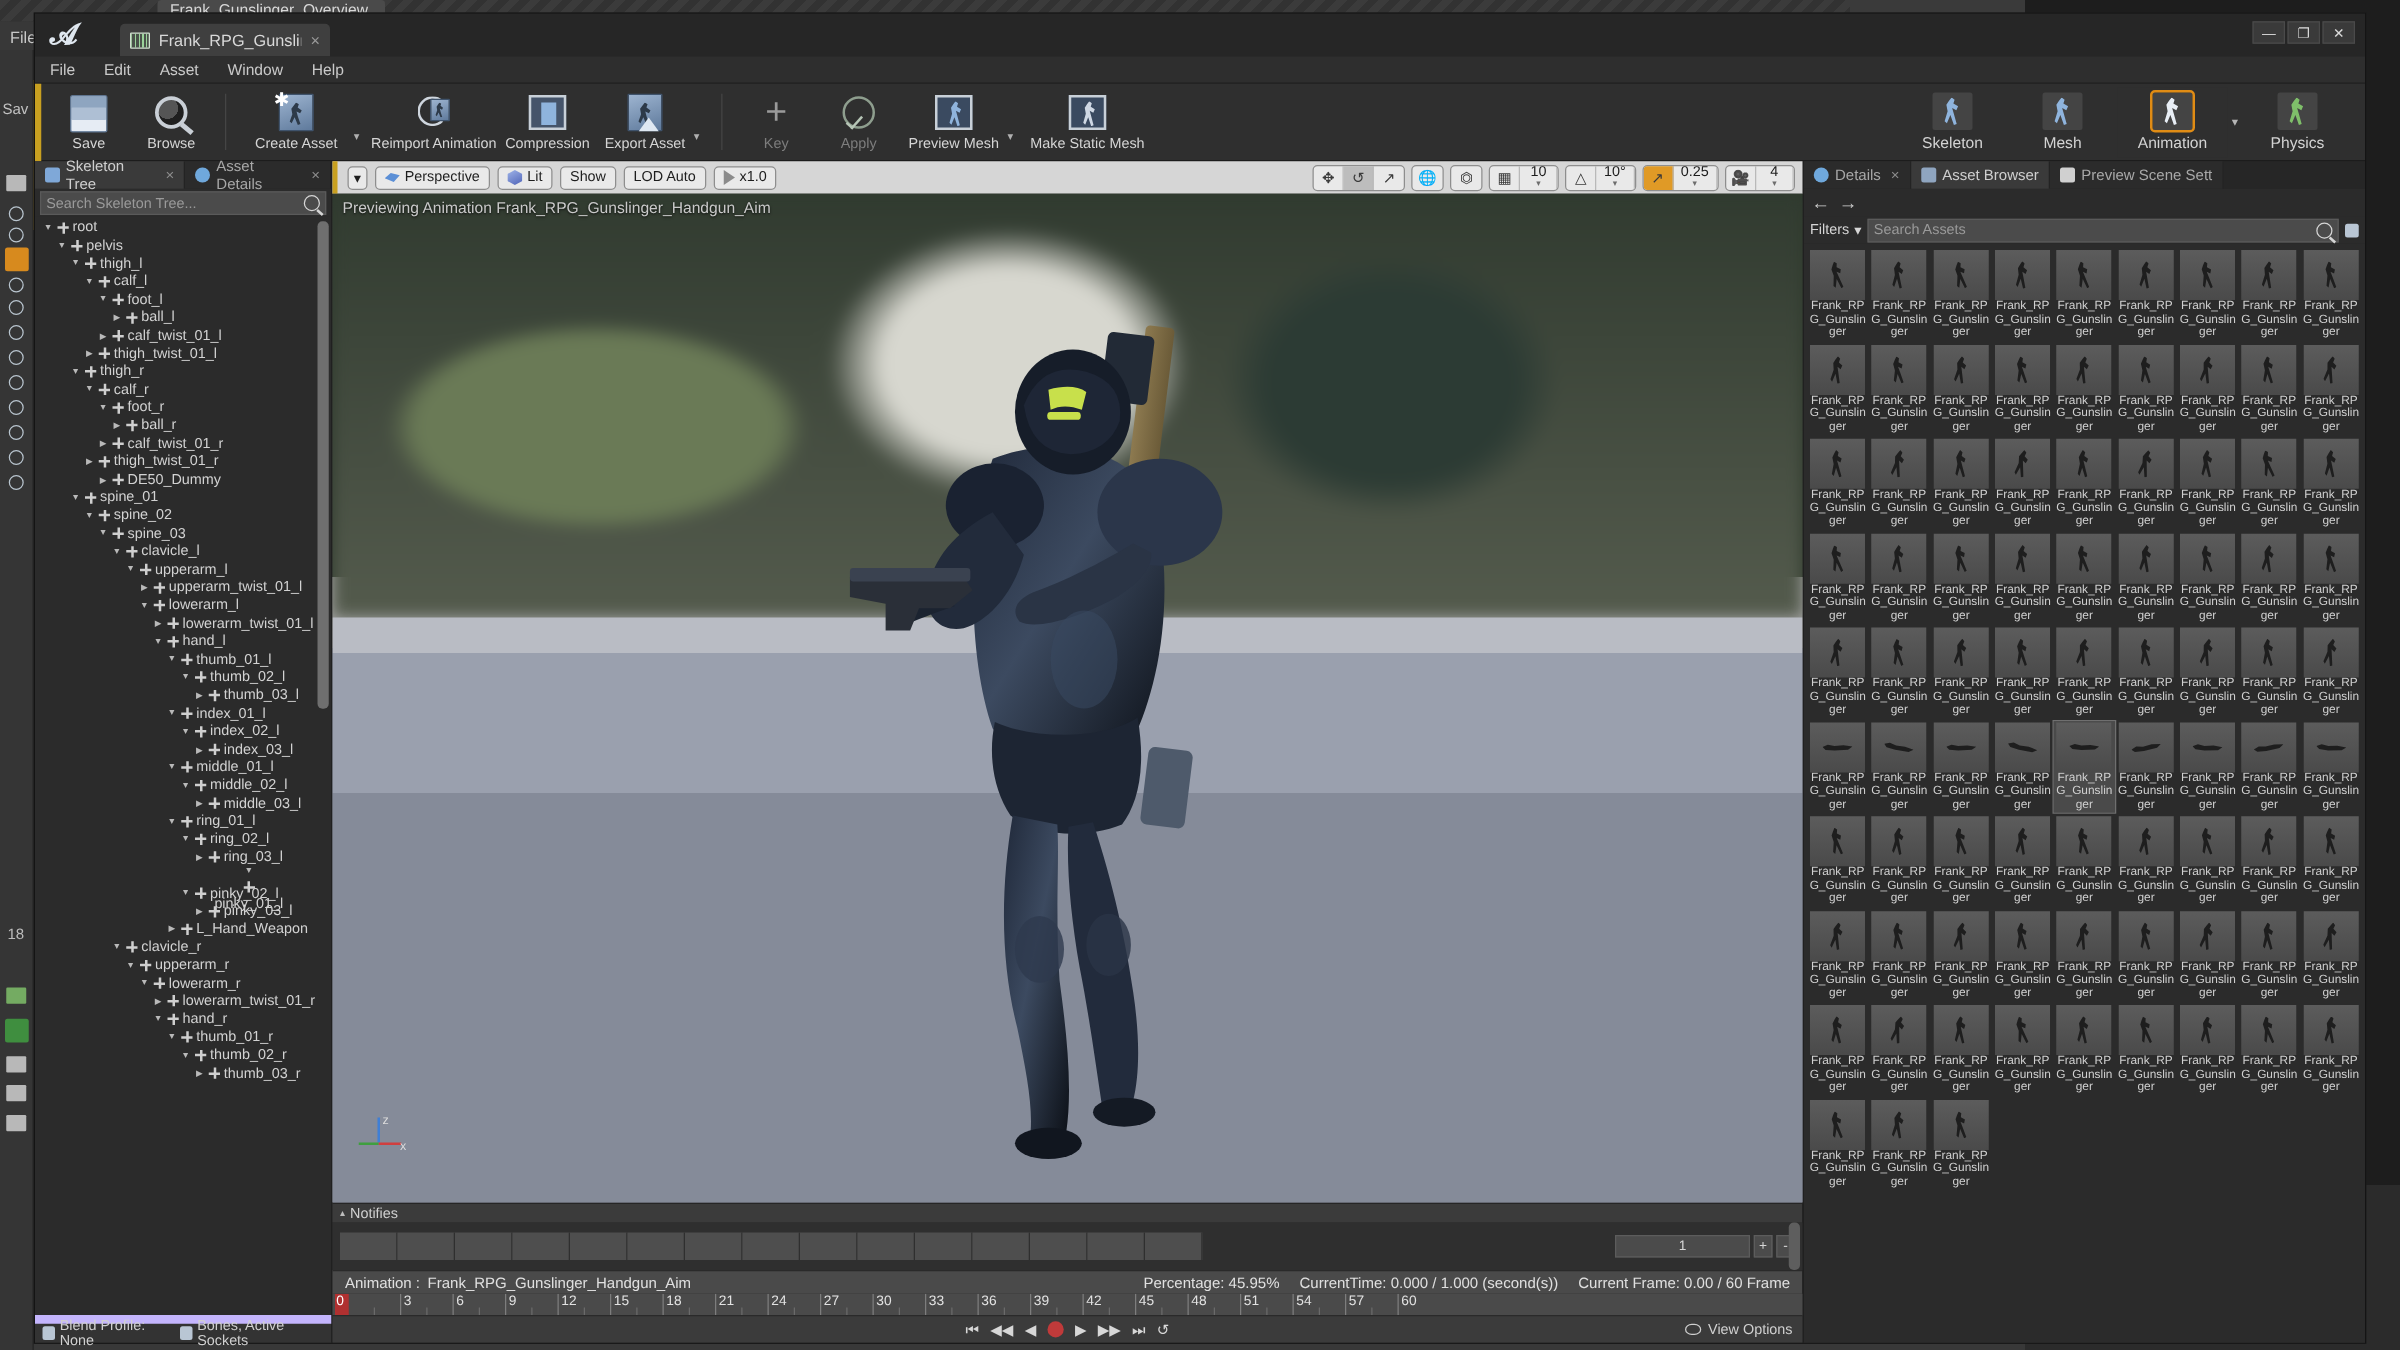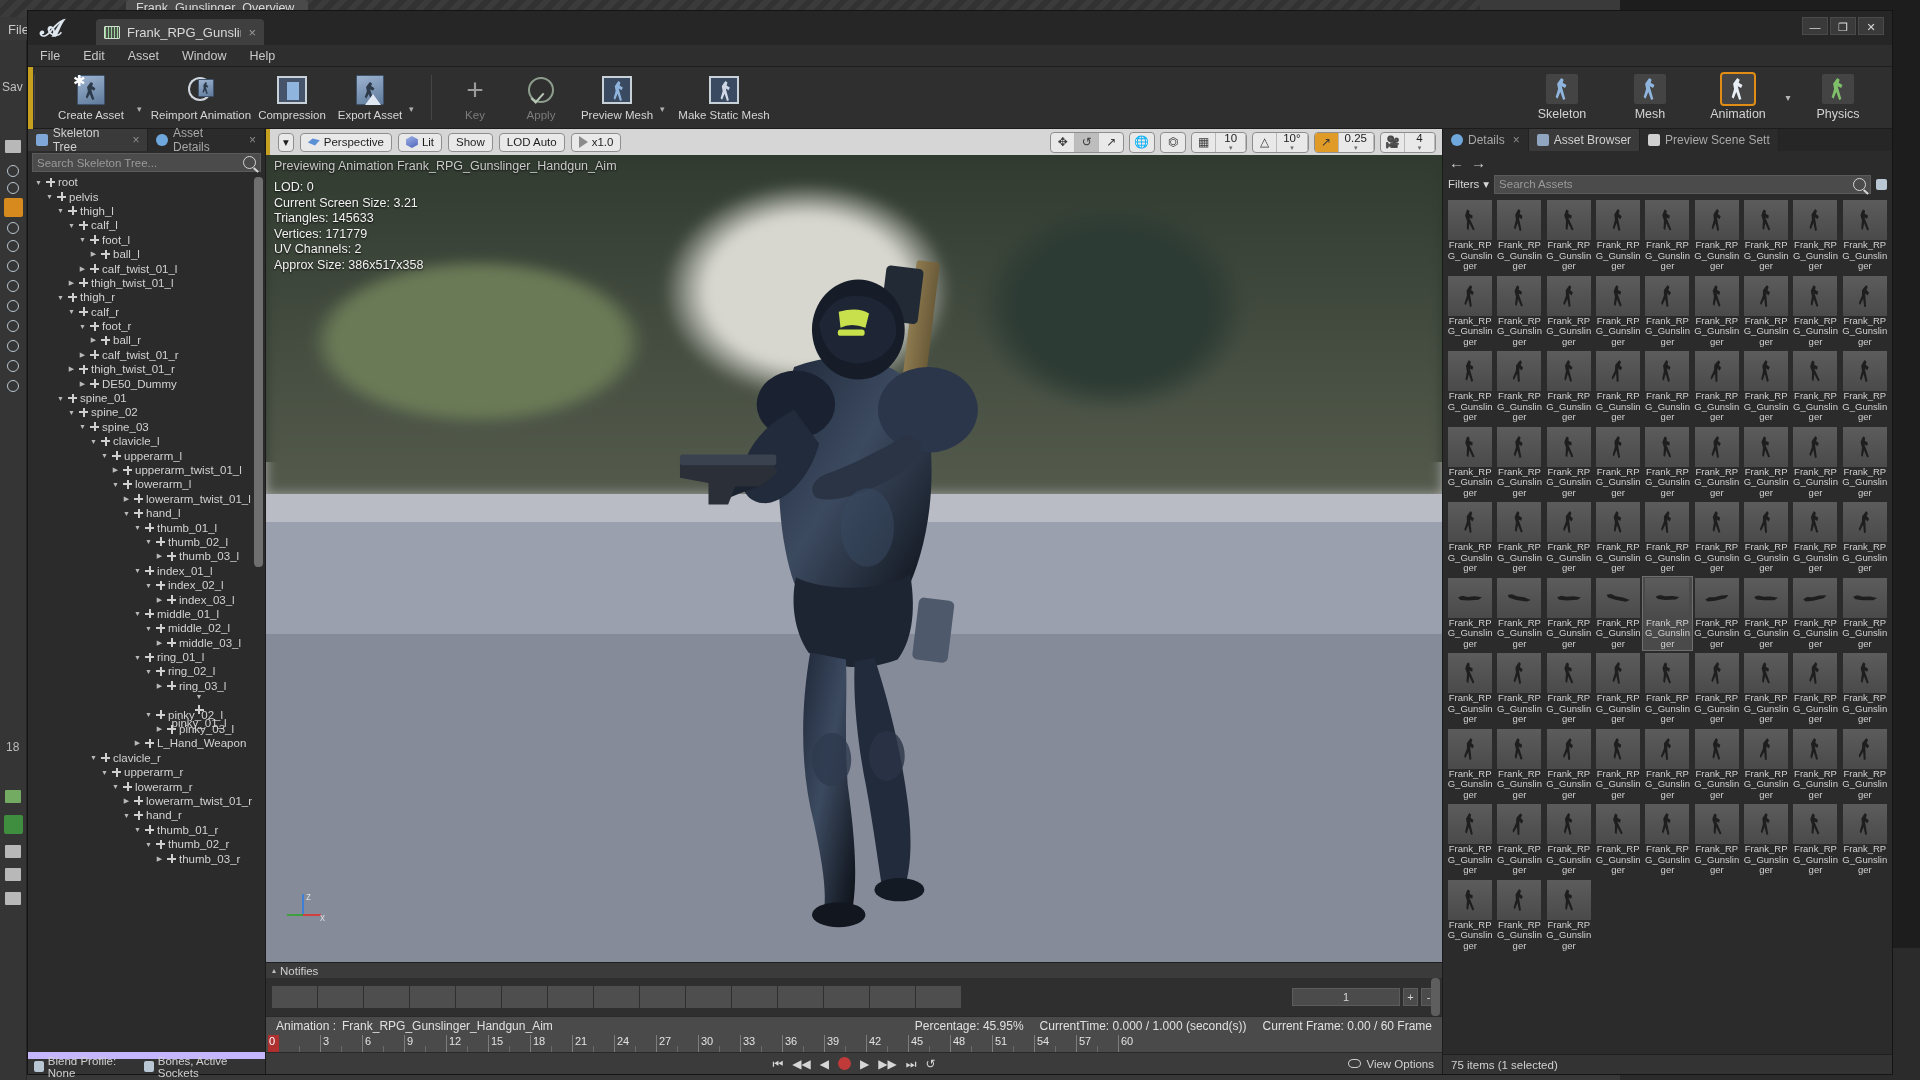--- a/index.html
+++ b/index.html
@@ -452,20 +452,34 @@
     <div class="ue-menubar">
       <span>File</span>
       <span>Edit</span>
       <span>Asset</span>
       <span>Window</span>
       <span>Help</span>
     </div>
 
     <div class="ue-toolbar">
       <div class="tb-accent"></div>
+      <div class="tb-group" style="padding-left:10px">
+        <div class="tb-item">
+          <div class="ico">
+              <div class="g-save"></div>
+            </div>
+          <div class="lbl">Save</div>
+        </div>
+        <div class="tb-item">
+          <div class="ico">
+              <div class="g-browse"></div>
+            </div>
+          <div class="lbl">Browse</div>
+        </div>
+      </div>
       <div class="tb-sep"></div>
       <div class="tb-group">
         <div class="tb-item wide">
           <div class="ico">
             <div class="g-sheet">
                 <span class="g-star">✱</span>
                 <span class="run"></span>
               </div>
           </div>
           <div class="lbl">Create Asset</div>
@@ -952,28 +966,20 @@
 
             <ellipse cx="200" cy="734" rx="30" ry="14" fill="#11161f"></ellipse>
             <ellipse cx="268" cy="706" rx="28" ry="13" fill="#141a24"></ellipse>
 
             <ellipse cx="192" cy="560" rx="22" ry="30" fill="#2e3a4e" opacity=".8"></ellipse>
             <ellipse cx="254" cy="556" rx="20" ry="28" fill="#2a3446" opacity=".8"></ellipse>
             <ellipse cx="232" cy="300" rx="30" ry="44" fill="#394860" opacity=".55"></ellipse>
           </svg>
 
           <div class="vp-overlay-title">Previewing Animation Frank_RPG_Gunslinger_Handgun_Aim</div>
-          <div class="vp-stats" id="vp-stats">
-              <div>LOD: 0</div>
-              <div>Current Screen Size: 3.21</div>
-              <div>Triangles: 145633</div>
-              <div>Vertices: 171779</div>
-              <div>UV Channels: 2</div>
-              <div>Approx Size: 386x517x358</div>
-            </div>
           <div class="vp-axis">
             <span class="ax-z"></span>
               <span class="ax-y"></span>
               <span class="ax-x"></span>
             <span class="ax-lz">z</span>
             <span class="ax-lx">x</span>
           </div>
         </div>
 
         <div class="notifies-bar">
@@ -1617,20 +1623,17 @@
               <div class="asset-label">Frank_​RPG_​Gunslinger</div>
             </div>
             <div class="asset-cell">
               <div class="asset-thumb">
                 <div class="fig" style="transform: translate(-50%, -50%) rotate(-8deg);"></div>
               </div>
               <div class="asset-label">Frank_​RPG_​Gunslinger</div>
             </div>
           </div>
 
-        <div class="ab-status">
-          <span>75 items (1 selected)</span>
-        </div>
       </div>
 
     </div>
   </div>
 </div>
 
 </body></html>

